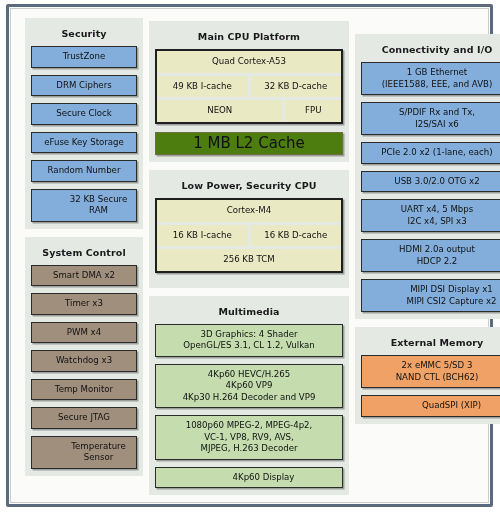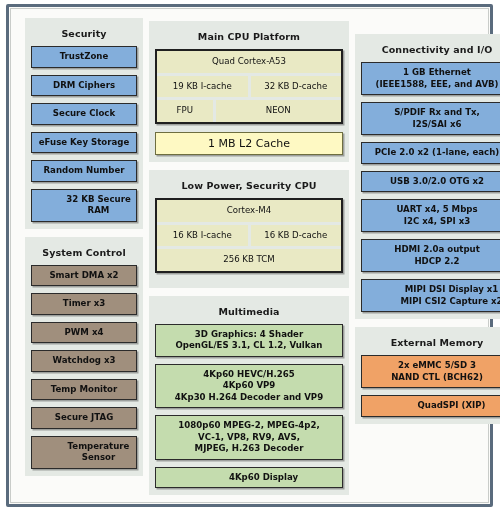--- a/index.html
+++ b/index.html
@@ -70,21 +70,20 @@
   .blk {
     box-sizing: border-box;
     border: 1.3px solid #2b2b2b;
     text-align: center;
     color: #111111;
     font-size: 8.6px;
     line-height: 11.5px;
     padding: 4px 3px;
     margin-bottom: 7px;
     box-shadow: 1.5px 1.5px 0 rgba(60,60,60,0.42);
-    font-weight: bold;
   }
   .blk:last-child { margin-bottom: 0; padding-left: 32px; }
 
   .blue  { background: #83aedb; }
   .brown { background: #a08f7d; }
   .green { background: #c4dcae; }
   .orange{ background: #f0a266; }
 
   
   .cpu-box {
@@ -109,23 +108,23 @@
     text-align: center;
     padding: 5px 2px;
     box-sizing: border-box;
   }
   .cpu-cell.full { flex: 1 1 100%; }
   .cpu-cell.half { flex: 1 1 50%; }
   .cpu-cell.wide { flex: 1 1 68%; }
   .cpu-cell.narrow { flex: 1 1 30%; }
 
   .l2 {
-    background: #fef9c3;
+    background: #4d7c0f;
     border: 1.3px solid #6e6e40;
-    font-size: 11px;
+    font-size: 15px;
     line-height: 11.5px;
     color: #111111;
     text-align: center;
     padding: 5px 3px;
     box-sizing: border-box;
     box-shadow: 1.5px 1.5px 0 rgba(60,60,60,0.42);
   }
 
   .blk .ln { display: block; }
 </style>
@@ -184,26 +183,26 @@
         </div>
       </div>
     <div class="col" id="col-mid">
         <div class="panel">
           <div class="panel-title">Main CPU Platform</div>
           <div class="cpu-box">
             <div class="cpu-row">
               <div class="cpu-cell full">Quad Cortex-A53</div>
             </div>
             <div class="cpu-row">
-              <div class="cpu-cell half">19 KB I-cache</div>
+              <div class="cpu-cell half">49 KB I-cache</div>
               <div class="cpu-cell half">32 KB D-cache</div>
             </div>
             <div class="cpu-row">
+              <div class="cpu-cell wide">NEON</div>
               <div class="cpu-cell narrow">FPU</div>
-              <div class="cpu-cell wide">NEON</div>
             </div>
           </div>
           <div class="l2">1 MB L2 Cache</div>
         </div>
         <div class="panel">
           <div class="panel-title">Low Power, Security CPU</div>
           <div class="cpu-box">
             <div class="cpu-row">
               <div class="cpu-cell full">Cortex-M4</div>
             </div>

